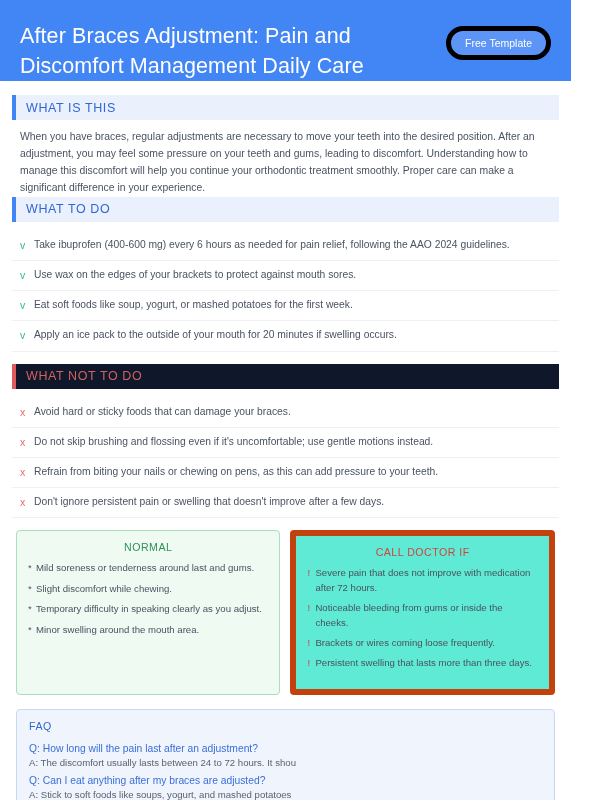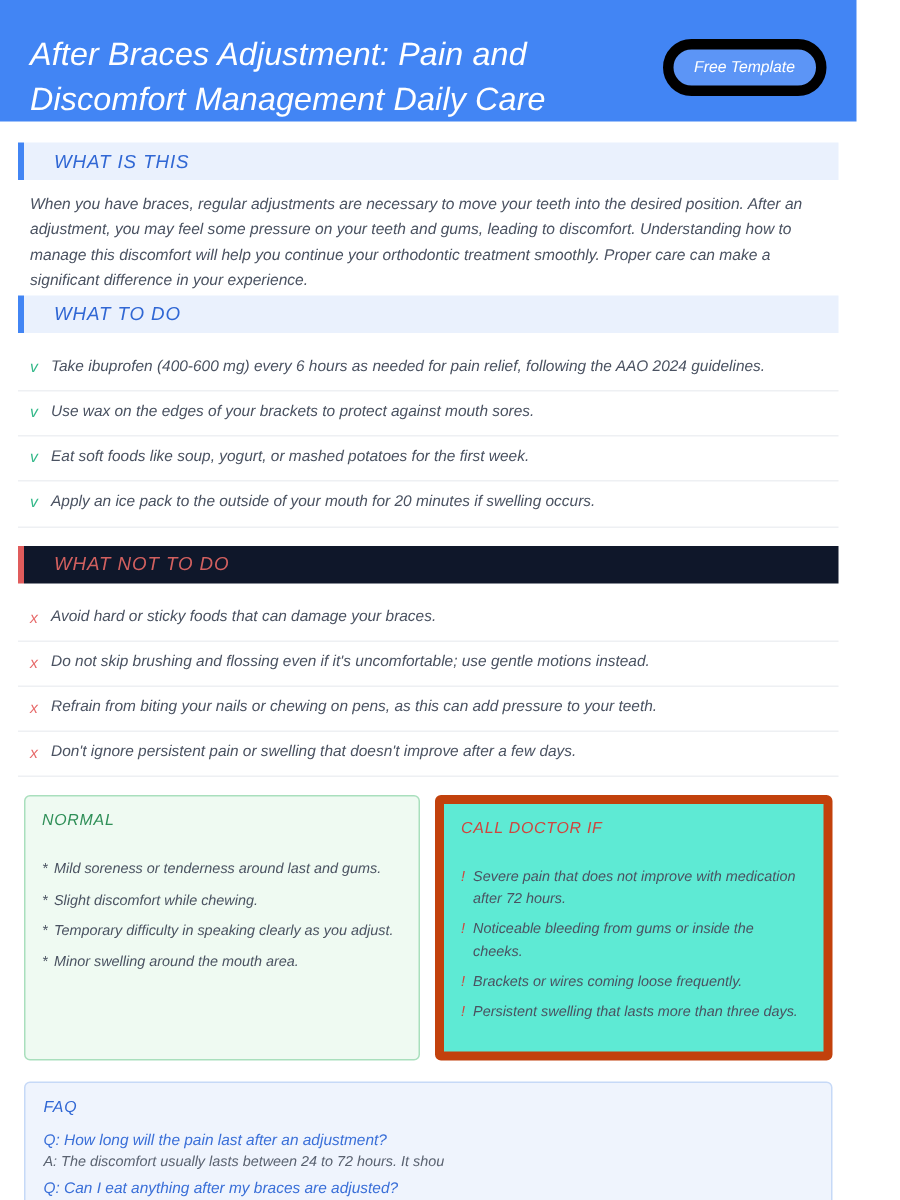--- a/index.html
+++ b/index.html
@@ -14,21 +14,20 @@
     color: #37404e;
     overflow: hidden;
   }
   .page {
     position: relative;
     width: 571px;
     height: 800px;
     display: flex;
     flex-direction: column;
     background: #ffffff;
-    font-style: italic;
   }
 
   
   .header {
     background: #4285f4;
     height: 118px;
     box-sizing: border-box;
     padding: 16px 20px 0 20px;
     display: flex;
     align-items: flex-start;
@@ -39,21 +38,21 @@
     font-size: 21.5px;
     line-height: 1.38;
     font-weight: 400;
     max-width: 420px;
     letter-spacing: 0.1px;
     margin-top: 6px;
   }
   .badge {
     margin-top: 10px;
     flex: 0 0 auto;
-    border: 7px solid #000000;
+    border: 5px solid #000000;
     background: #5c95f6;
     color: #ffffff;
     border-radius: 20px;
     font-size: 10.5px;
     padding: 6px 14px;
     white-space: nowrap;
   }
 
   
   .content {
@@ -71,21 +70,21 @@
   .sec-head .bar {
     width: 4px;
     height: 25px;
     flex: 0 0 4px;
   }
   .sec-head .hbg {
     flex: 1 1 auto;
     height: 25px;
     display: flex;
     align-items: center;
-    padding-left: 20px;
+    padding-left: 10px;
     box-sizing: border-box;
     font-size: 12.5px;
     letter-spacing: 0.6px;
   }
   .sec-blue .bar { background: #4285f4; }
   .sec-blue .hbg { background: #eaf1fd; color: #3067d4; }
   .sec-red .bar  { background: #e05c5c; }
   .sec-red .hbg  { background: #0f172a; color: #d2605f; }
 
   .para {
@@ -125,24 +124,25 @@
   .box {
     flex: 1 1 50%;
     border-radius: 4px;
     box-sizing: border-box;
     padding: 10px 11px 12px 11px;
     min-height: 100px;
   }
   .box-green { background: #effaf2; border: 1px solid #a9dfbd; }
   .box-red   { background: #5eead4; border: 6px solid #c2410c; }
   .box h4 {
-    margin: 0 0 20px 0;
+    margin: 0 0 8px 0;
     font-size: 10.6px;
     font-weight: 400;
     letter-spacing: 0.5px;
+    text-align: center;
   }
   .box-green h4 { color: #2f8f58; }
   .box-red h4   { color: #d0453e; }
   .box ul { margin: 0; padding: 0; list-style: none; }
   .box li {
     display: flex;
     align-items: flex-start;
     font-size: 9.6px;
     line-height: 1.5;
     margin-bottom: 6px;

